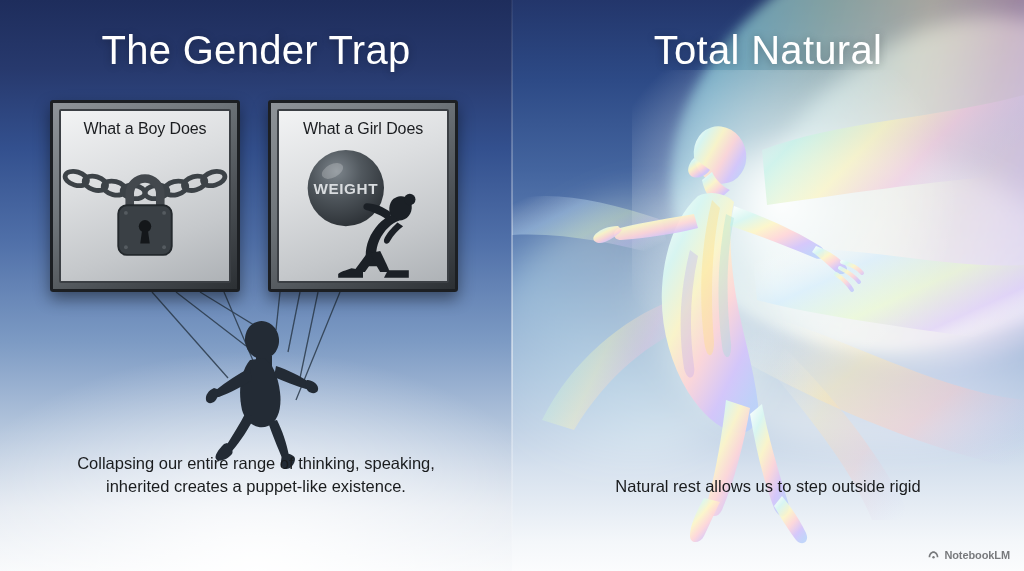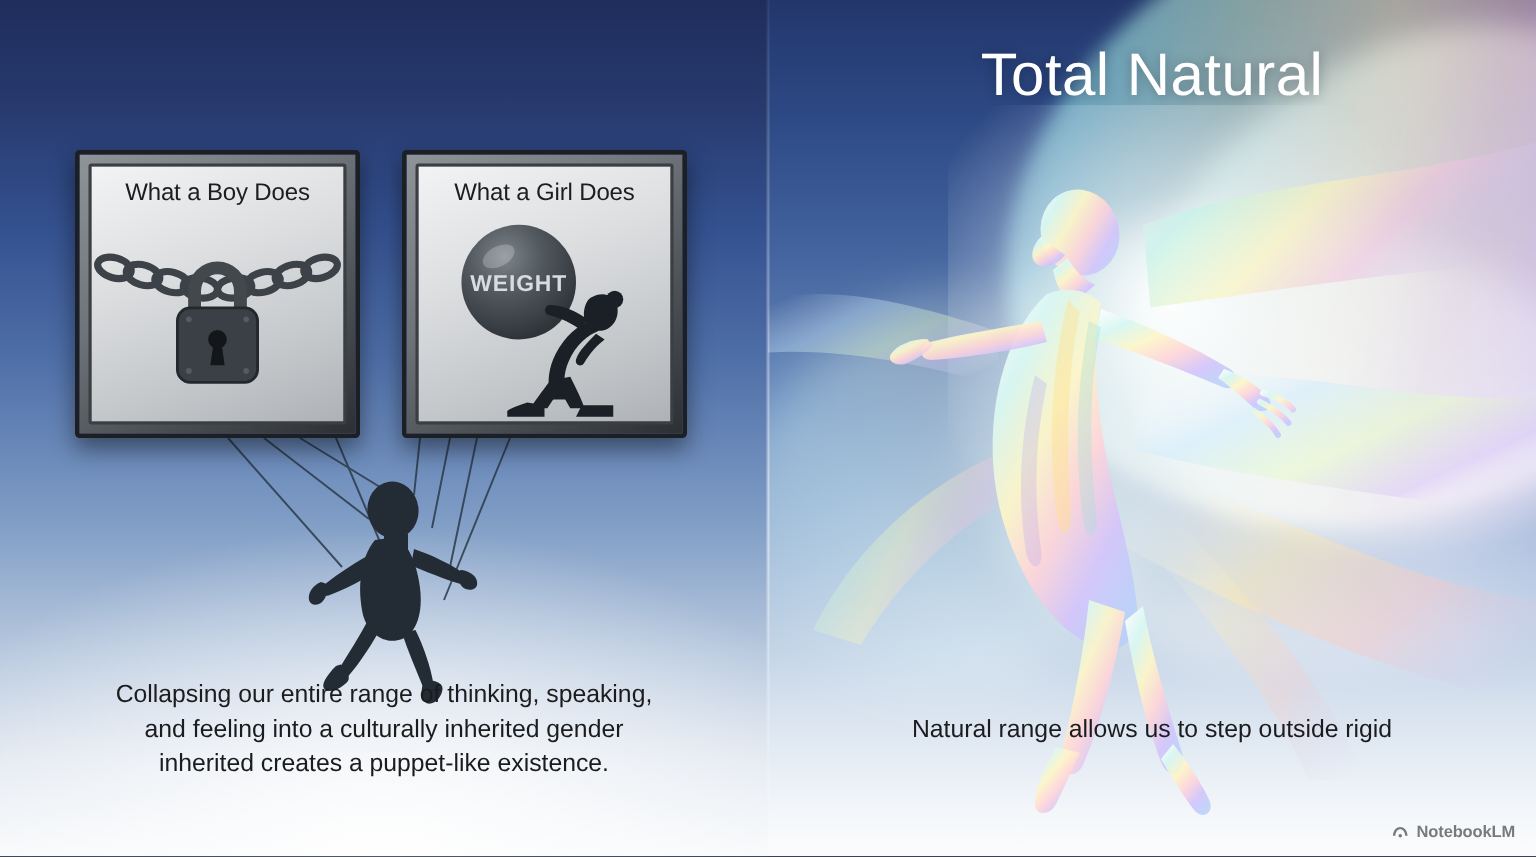--- a/index.html
+++ b/index.html
@@ -228,20 +228,21 @@
   }
 </style>
 </head>
 <body>
 
 <div id="stage">
 
   <div class="half" id="left-half">
     <div class="bg-left"></div>
 
+    <div class="panel-title">The Gender Trap</div>
 
     <svg width="512" height="571" style="position:absolute;top:0;left:0;">
       <g stroke="#2b3a4a" stroke-width="1.3" fill="none" opacity="0.85">
         <line x1="152" y1="292" x2="228" y2="378"></line>
         <line x1="176" y1="292" x2="246" y2="346"></line>
         <line x1="200" y1="292" x2="262" y2="330"></line>
         <line x1="224" y1="292" x2="268" y2="396"></line>
         <line x1="280" y1="292" x2="276" y2="330"></line>
         <line x1="300" y1="292" x2="288" y2="352"></line>
         <line x1="318" y1="292" x2="300" y2="378"></line>
@@ -327,21 +328,20 @@
 
             <path d="M106 112 C110 120 114 128 116 134 L106 134 C102 127 98 120 96 114 Z"></path>
             <path d="M114 132 L136 132 L136 140 L110 140 Z"></path>
           </g>
         </svg>
       </div>
     </div>
 
     <div class="caption" id="caption-left">
       <span class="ln">Collapsing our entire range of thinking, speaking,</span>
-      <span class="ln">and feeling into a culturally inherited gender</span>
       <span class="ln">inherited creates a puppet-like existence.</span>
     </div>
   </div>
 
   <div class="half" id="right-half">
     <div class="bg-right"></div>
 
     <div class="irid irid-a"></div>
     <div class="irid irid-b"></div>
     <div class="irid irid-c"></div>
@@ -416,21 +416,21 @@
       <g opacity="0.75">
         <path d="M200 200 C190 240 186 290 192 340 C194 360 202 360 202 342 C198 294 200 246 208 208 Z" fill="#ffe08a" opacity="0.55"></path>
         <path d="M214 214 C206 256 204 300 210 346 C212 362 220 360 219 344 C214 300 214 256 222 218 Z" fill="#9fe0d4" opacity="0.45"></path>
         <path d="M178 250 C168 290 166 330 172 368 C175 382 184 380 182 366 C177 330 178 292 186 256 Z" fill="#b9a6f0" opacity="0.40"></path>
       </g>
     </svg>
 
     <div class="panel-title">Total Natural</div>
 
     <div class="caption" id="caption-right">
-      <span class="ln">Natural range allows us to step outside rigid</span>
+      <span class="ln">Natural rest allows us to step outside rigid</span>
     </div>
   </div>
 
   <div class="divider"></div>
 
   <div id="watermark">
     <svg width="13" height="13" viewBox="0 0 24 24">
       <path d="M3 17 C3 10 8 6 12 6 C16 6 21 10 21 17 L18 17 C18 12 15 9 12 9 C9 9 6 12 6 17 Z" fill="#2a2c2f"></path>
       <circle cx="12" cy="17" r="2.2" fill="#2a2c2f"></circle>
     </svg>

